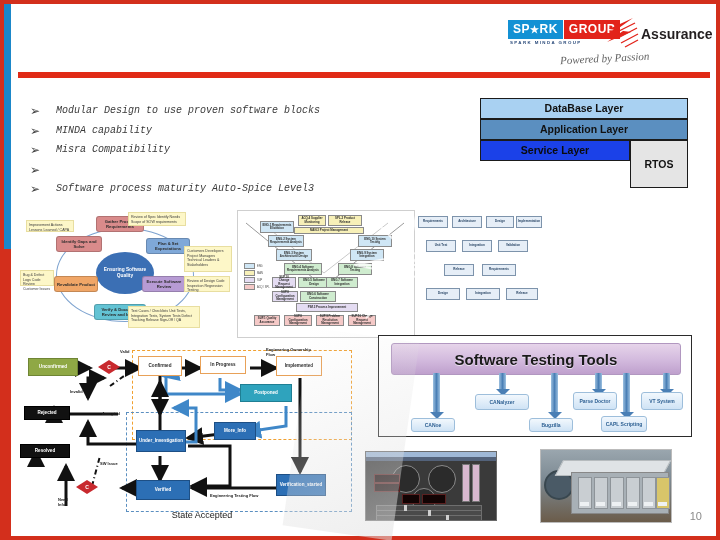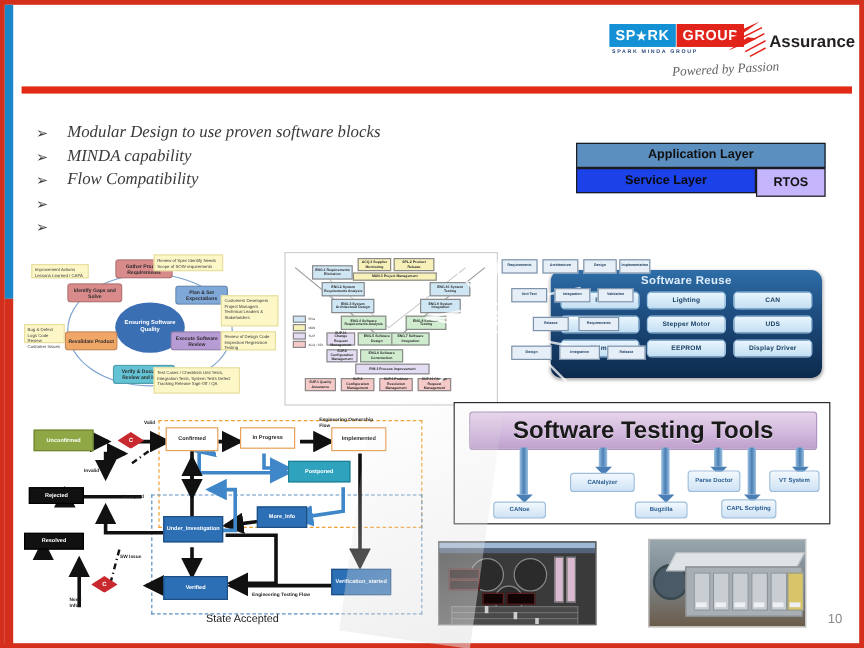--- a/index.html
+++ b/index.html
@@ -38,32 +38,32 @@
   .sm-minda{background:#e2231a;color:#fff;font-size:12px;font-weight:bold;padding:1px 4px 0 4px;letter-spacing:.5px;margin-left:1px;border:1px solid #e2231a;}
   .sm-sub{position:absolute;left:2px;top:26px;font-size:4.4px;color:#2a4a7a;letter-spacing:1.4px;font-weight:bold;}
   .sr-mark{position:absolute;left:93px;top:2px;width:40px;height:36px;}
   .sr-name{position:absolute;left:133px;top:12px;font-size:14px;font-weight:bold;color:#231f20;font-family:"Liberation Sans", sans-serif;}
   .tagline{position:absolute;left:52px;top:38px;font-size:11px;font-style:italic;color:#2b2b2b;font-family:"Liberation Serif", serif;transform:rotate(-3deg);opacity:.75;}
 
   
   .bullets{position:absolute;left:26px;top:99px;width:400px;}
   .b-row{display:flex;align-items:flex-start;margin-bottom:3.5px;}
   .b-mark{width:26px;color:#404040;font-size:12px;line-height:16px;font-family:"DejaVu Sans", sans-serif;}
-  .b-txt{font-size:14px;font-style:italic;color:#3a3a3a;line-height:16px;white-space:nowrap;font-family:Liberation Serif, serif;}
+  .b-txt{font-size:10px;font-style:italic;color:#3a3a3a;line-height:16px;white-space:nowrap;font-family:Liberation Mono, monospace;}
 
   
   .stack{position:absolute;left:476px;top:94px;width:208px;height:102px;}
   .lay{position:absolute;left:0;width:208px;box-sizing:border-box;border:1px solid #1b1b1b;
        text-align:center;font-size:10.5px;font-weight:bold;color:#111;line-height:19px;height:21px;}
   .lay.db{top:0;background:#a9d1f2;}
   .lay.app{top:21px;background:#5b8fc0;}
   .lay.svc{top:42px;width:150px;background:#1b41e8;color:#0b0b0b;}
   .lay.drv{top:63px;width:150px;background:#f59a00;}
-  .rtos{position:absolute;left:150px;top:42px;width:58px;height:24px;box-sizing:border-box;
-        border:1px solid #1b1b1b;background:#c4b5fd;color:#111;font-size:10.5px;font-weight:bold;
+  .rtos{position:absolute;left:150px;top:42px;width:58px;height:48px;box-sizing:border-box;
+        border:1px solid #1b1b1b;background:#e5e5e5;color:#111;font-size:10.5px;font-weight:bold;
         display:flex;align-items:center;justify-content:center;}
 
   
   .reuse{position:absolute;left:455px;top:221px;width:226px;height:90px;border-radius:9px;
          background:linear-gradient(180deg,#2e6ea8 0%,#1f4f82 38%,#0d2a4c 100%);
          box-shadow:0 1px 3px rgba(0,0,0,.35);}
   .reuse-title{position:absolute;left:0;top:4px;width:226px;text-align:center;font-size:9.5px;
                font-weight:bold;color:#dfeefc;letter-spacing:.3px;}
   .reuse-grid{position:absolute;left:8px;top:18px;width:210px;display:grid;grid-template-columns:repeat(3,66px);
               grid-gap:5px 6px;}
@@ -101,21 +101,21 @@
         font-size:3px;font-weight:bold;text-align:center;display:flex;align-items:center;
         justify-content:center;line-height:3.6px;padding:1px;box-sizing:border-box;}
   .starburst{position:absolute;left:350px;top:196px;width:130px;height:130px;opacity:.85;}
 
   
   .tools{position:absolute;left:374px;top:331px;width:312px;height:100px;background:#fff;
          border:1px solid #2b2b2b;}
   .tools-hdr{position:absolute;left:12px;top:7px;width:288px;height:30px;border-radius:3px;
              background:linear-gradient(180deg,#e6d4ea 0%,#d2b9dd 55%,#bfa0cd 100%);
              border:1px solid #b197c0;display:flex;align-items:center;justify-content:center;
-             font-size:20px;font-weight:bold;color:#1a1a1a;
+             font-size:15px;font-weight:bold;color:#1a1a1a;
              text-shadow:0 1px 0 rgba(255,255,255,.6);}
   .tbox{position:absolute;border-radius:3px;background:linear-gradient(180deg,#f2f8fd 0%,#cfe3f5 100%);
         border:1px solid #9dbedb;color:#2c5f92;font-size:5px;font-weight:bold;text-align:center;
         display:flex;align-items:center;justify-content:center;line-height:6px;padding:1px;box-sizing:border-box;}
   .tarrow{position:absolute;width:7px;background:linear-gradient(90deg,#9cc0e0,#4a7fb5,#9cc0e0);}
   .tarrow:after{content:"";position:absolute;left:-3.5px;bottom:-7px;border-left:7px solid transparent;
                 border-right:7px solid transparent;border-top:7px solid #4a7fb5;}
 
   
   .sd{position:absolute;left:10px;top:342px;width:340px;height:180px;}
@@ -191,50 +191,38 @@
     <div class="b-row">
       <span class="b-mark">➢</span>
       <span class="b-txt">Modular Design to use proven software blocks</span>
     </div>
     <div class="b-row">
       <span class="b-mark">➢</span>
       <span class="b-txt">MINDA  capability</span>
     </div>
     <div class="b-row">
       <span class="b-mark">➢</span>
-      <span class="b-txt">Flow Compatibility</span>
+      <span class="b-txt">Misra Compatibility</span>
     </div>
     <div class="b-row">
       <span class="b-mark">➢</span>
     </div>
     <div class="b-row">
       <span class="b-mark">➢</span>
+      <span class="b-txt">Software process maturity Auto-Spice Level3</span>
     </div>
   </div>
 
   <div class="stack">
+    <div class="lay db">DataBase Layer</div>
     <div class="lay svc">Service Layer</div>
     <div class="lay app">Application Layer</div>
     <div class="rtos">RTOS</div>
   </div>
 
-  <div class="reuse">
-    <div class="reuse-title">Software Reuse</div>
-    <div class="reuse-grid">
-      <div class="rcell">I²C</div>
-      <div class="rcell">Lighting</div>
-      <div class="rcell">CAN</div>
-      <div class="rcell">Telltales</div>
-      <div class="rcell">Stepper Motor</div>
-      <div class="rcell">UDS</div>
-      <div class="rcell">Chime</div>
-      <div class="rcell">EEPROM</div>
-      <div class="rcell">Display Driver</div>
-    </div>
-  </div>
 
   <div class="circ">
     <div class="carc" style="left:38px;top:18px;width:136px;height:92px;border-color:#7fa4d0;"></div>
     <div class="circ-hub">Ensuring Software Quality</div>
 
     <div class="cnode" style="left:78px;top:6px;width:48px;height:16px;background:#d98b8b;">Gather Product Requirements</div>
     <div class="cnode" style="left:128px;top:28px;width:44px;height:16px;background:#7fa8d8;">Plan &amp; Set Expectations</div>
     <div class="cnode" style="left:124px;top:66px;width:44px;height:16px;background:#b79bd4;">Execute Software Review</div>
     <div class="cnode" style="left:76px;top:94px;width:52px;height:16px;background:#63c3d4;">Verify &amp; Document Review and Install</div>
     <div class="cnode" style="left:36px;top:66px;width:44px;height:16px;background:#f0a667;">Revalidate Product</div>

